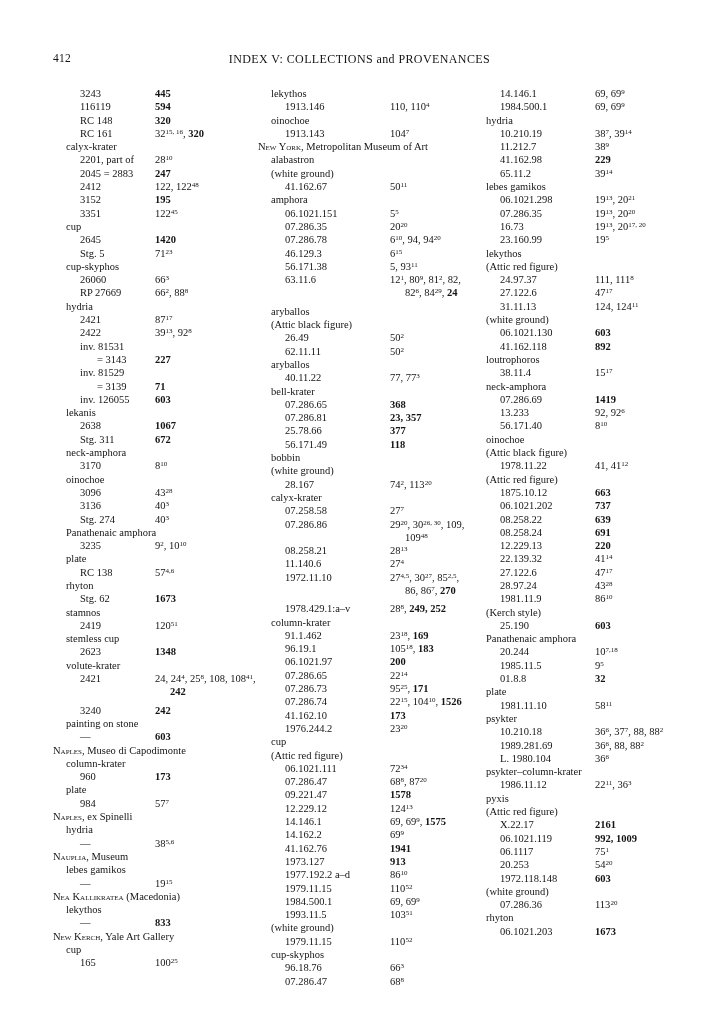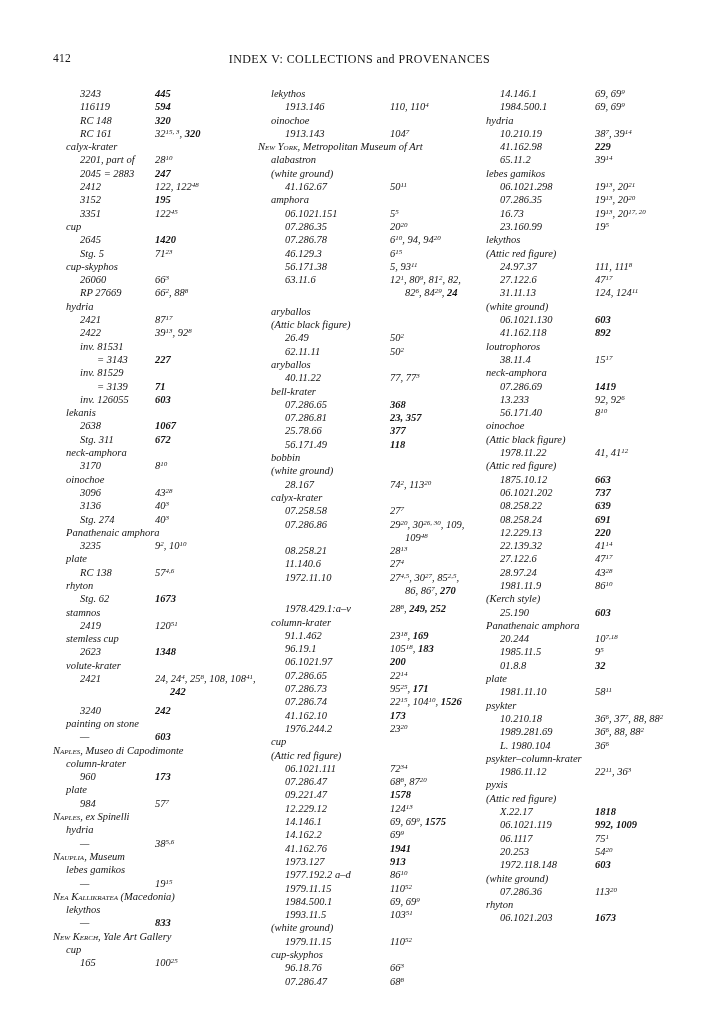--- a/index.html
+++ b/index.html
@@ -17,21 +17,21 @@
     font-size:11.5px; letter-spacing:0.3px;
   }
   .title {
     position:absolute; top:52px; left:0; width:100%;
     text-align:center; font-size:12px; letter-spacing:0.4px;
     margin:0; font-weight:400;
   }
   .cols {
     position:absolute; top:87px; left:53px;
     display:flex; width:654px;
-    font-size:10.5px; line-height:13.3px;font-style:italic;
+    font-size:10.5px; line-height:13.3px;
   }
   .col { box-sizing:border-box; }
   .col1 { width:205px; }
   .col2 { width:215px; }
   .col3 { width:234px; }
   .row { display:flex; align-items:baseline; }
   .row.sp { margin-top:5px; }
   .lbl { flex:0 0 auto; white-space:nowrap; box-sizing:border-box; }
   .col1 .lbl { min-width:102px; }
   .col2 .lbl { min-width:132px; }
@@ -57,21 +57,21 @@
         <div class="row">
           <span class="lbl" style="padding-left:27px">116119</span>
           <span class="ref"><b>594</b></span>
         </div>
         <div class="row">
           <span class="lbl" style="padding-left:27px">RC 148</span>
           <span class="ref"><b>320</b></span>
         </div>
         <div class="row">
           <span class="lbl" style="padding-left:27px">RC 161</span>
-          <span class="ref">32<sup>15, 3</sup>, <b>320</b></span>
+          <span class="ref">32<sup>15, 16</sup>, <b>320</b></span>
         </div>
         <div class="row">
           <span class="lbl" style="padding-left:13px">calyx-krater</span>
         </div>
         <div class="row">
           <span class="lbl" style="padding-left:27px">2201, part of</span>
           <span class="ref">28<sup>10</sup></span>
         </div>
         <div class="row">
           <span class="lbl" style="padding-left:27px">2045 = 2883</span>
@@ -534,20 +534,24 @@
           <span class="ref">69, 69<sup>9</sup></span>
         </div>
         <div class="row">
           <span class="lbl" style="padding-left:13px">hydria</span>
         </div>
         <div class="row">
           <span class="lbl" style="padding-left:27px">10.210.19</span>
           <span class="ref">38<sup>7</sup>, 39<sup>14</sup></span>
         </div>
         <div class="row">
+          <span class="lbl" style="padding-left:27px">11.212.7</span>
+          <span class="ref">38<sup>9</sup></span>
+        </div>
+        <div class="row">
           <span class="lbl" style="padding-left:27px">41.162.98</span>
           <span class="ref"><b>229</b></span>
         </div>
         <div class="row">
           <span class="lbl" style="padding-left:27px">65.11.2</span>
           <span class="ref">39<sup>14</sup></span>
         </div>
         <div class="row">
           <span class="lbl" style="padding-left:13px">lebes gamikos</span>
         </div>
@@ -719,21 +723,21 @@
           <span class="ref">22<sup>11</sup>, 36<sup>3</sup></span>
         </div>
         <div class="row">
           <span class="lbl" style="padding-left:13px">pyxis</span>
         </div>
         <div class="row">
           <span class="lbl" style="padding-left:13px">(Attic red figure)</span>
         </div>
         <div class="row">
           <span class="lbl" style="padding-left:27px">X.22.17</span>
-          <span class="ref"><b>1818</b></span>
+          <span class="ref"><b>2161</b></span>
         </div>
         <div class="row">
           <span class="lbl" style="padding-left:27px">06.1021.119</span>
           <span class="ref"><b>992, 1009</b></span>
         </div>
         <div class="row">
           <span class="lbl" style="padding-left:27px">06.1117</span>
           <span class="ref">75<sup>1</sup></span>
         </div>
         <div class="row">

